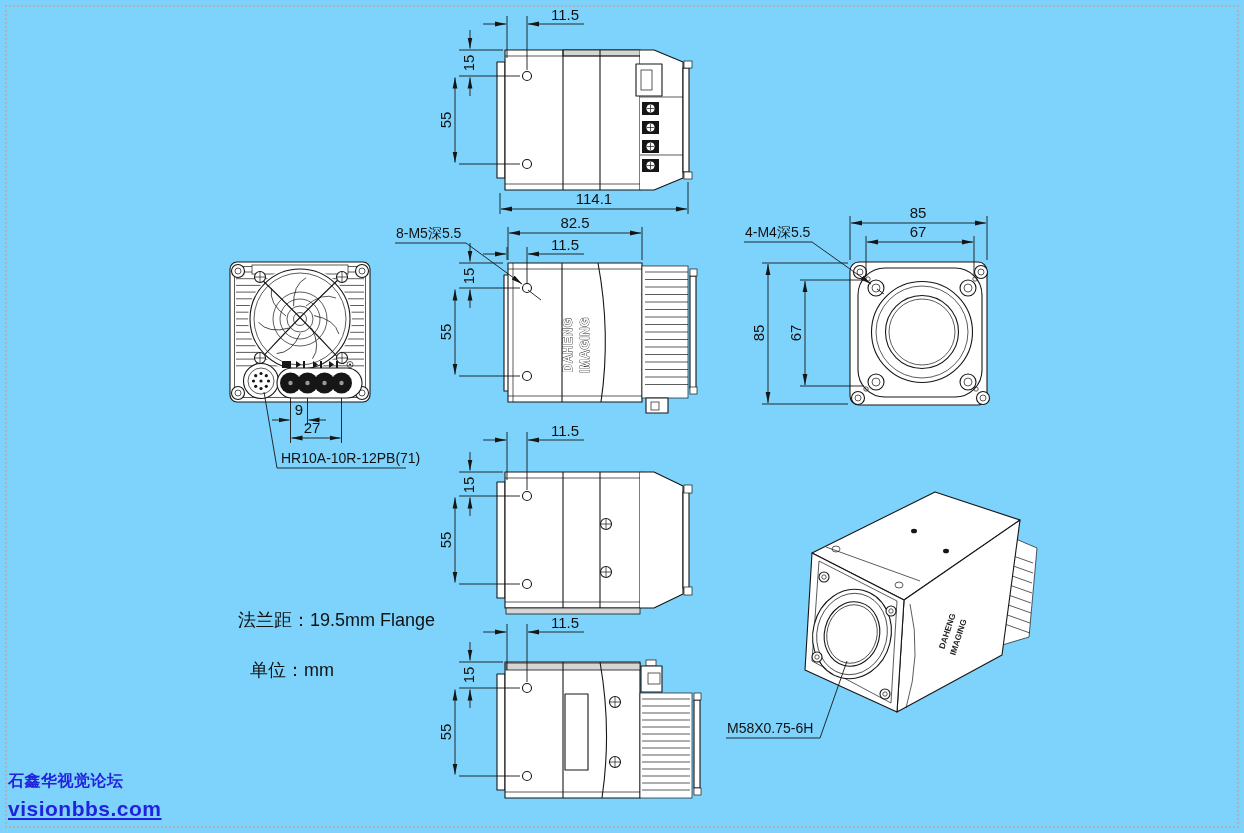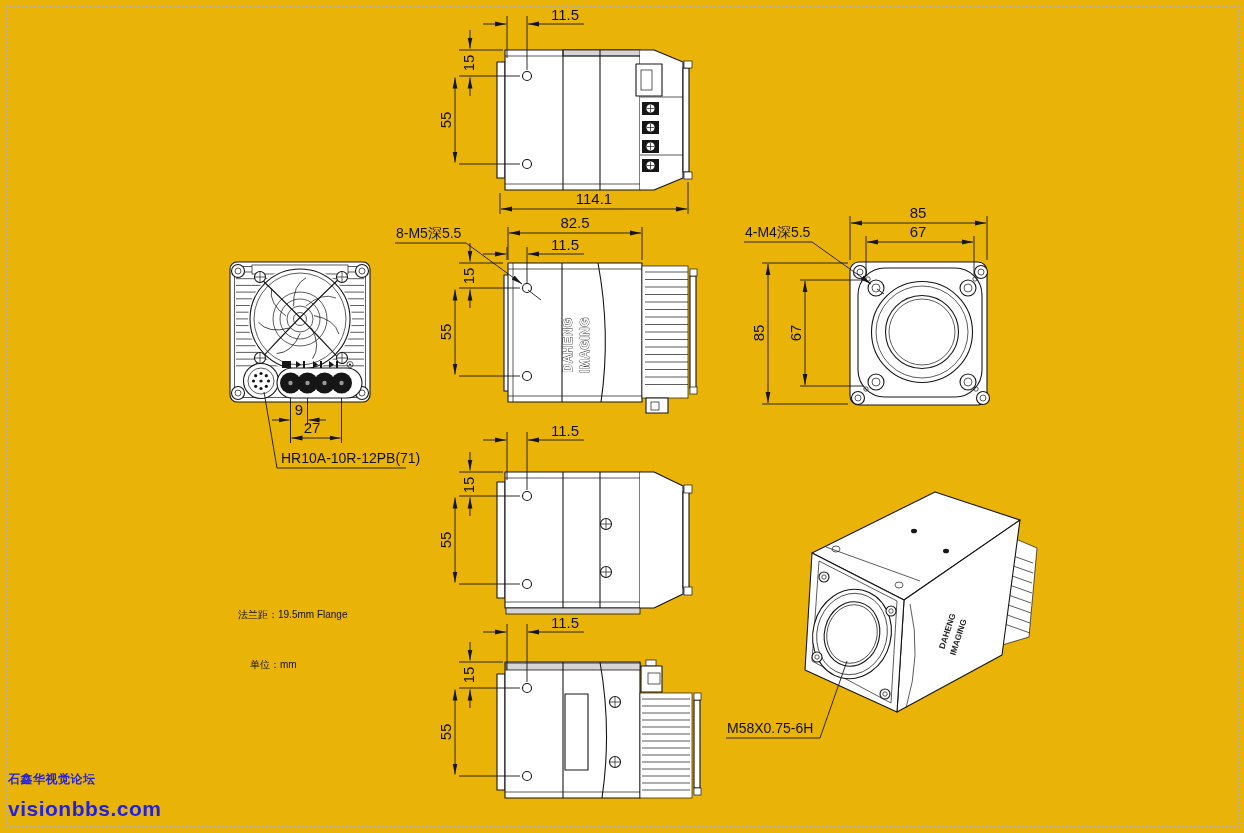--- a/index.html
+++ b/index.html
@@ -1,32 +1,32 @@
 <!DOCTYPE html>
 <html><head>
 <meta charset="utf-8">
 <style>
   html,body{margin:0;padding:0;background:#fff}
-  #canvas{position:relative;width:1244px;height:833px;background:#eab308;overflow:hidden;
+  #canvas{position:relative;width:1244px;height:833px;background:#7dd3fc;overflow:hidden;
           font-family:"Liberation Sans",sans-serif}
   #pageborder{position:absolute;inset:5px;border:2px dotted #adb1b8;pointer-events:none}
   svg{position:absolute;left:0;top:0}
   .ln{stroke:#161616;stroke-width:1.1;fill:none;stroke-linejoin:round}
   .lt{stroke:#161616;stroke-width:.7;fill:none}
   .dl{stroke:#161616;stroke-width:.9;fill:none}
   .fw{fill:#fff}
   .fd{fill:#161616;stroke:none}
   .gray{fill:#d5d5d5;stroke:#161616;stroke-width:.8}
   text.dim{font-size:15px;fill:#111;font-family:"Liberation Sans",sans-serif}
   text.co{font-size:14px;fill:#111;font-family:"Liberation Sans",sans-serif}
   text.logo{font-size:12px;font-weight:bold;letter-spacing:.5px;fill:#fff;stroke:#222;
             stroke-width:.8;paint-order:stroke;font-family:"Liberation Sans",sans-serif}
   text.logod{font-size:8.5px;font-weight:bold;fill:#222;stroke:none;
              font-family:"Liberation Sans",sans-serif}
-  .note{position:absolute;font-size:10px;color:#111}
+  .note{position:absolute;font-size:18px;color:#111}
   .wm{position:absolute;left:8px;font-weight:bold;color:#2222dd;letter-spacing:.5px}
 </style>
 </head>
 <body>
 
 <div id="canvas">
 <svg width="1244" height="833" viewBox="0 0 1244 833">
   <defs>
     <marker id="ar" viewBox="0 0 12 8" markerWidth="12" markerHeight="8" refX="11" refY="4" orient="auto-start-reverse" markerUnits="userSpaceOnUse">
       <path d="M0,1.6 L11,4 L0,6.4 Z" fill="#161616"></path>
@@ -546,17 +546,17 @@
       <text class="co" x="727" y="733">M58X0.75-6H</text>
       <line x1="726" y1="738" x2="820" y2="738" class="dl"></line>
       <line x1="820" y1="738" x2="847" y2="661" class="dl"></line>
     </g>
   </g>
 </svg>
 
 <div class="note" style="left:238px;top:608px">法兰距：19.5mm Flange</div>
 <div class="note" style="left:250px;top:658px">单位：mm</div>
 
-<div class="wm" style="top: 771px; font-size: 12px; color: rgb(34, 34, 221);">石鑫华视觉论坛</div>
-<div class="wm" style="top: 797px; font-size: 21px; color: rgb(34, 34, 221);">visionbbs.com</div>
+<div class="wm" style="top: 771px; font-size: 16px; color: rgb(34, 34, 221);">石鑫华视觉论坛</div>
+<div class="wm" style="top: 797px; font-size: 21px; color: rgb(34, 34, 221); text-decoration: underline;">visionbbs.com</div>
 
 <div id="pageborder"></div>
 </div>
 
 </body></html>

